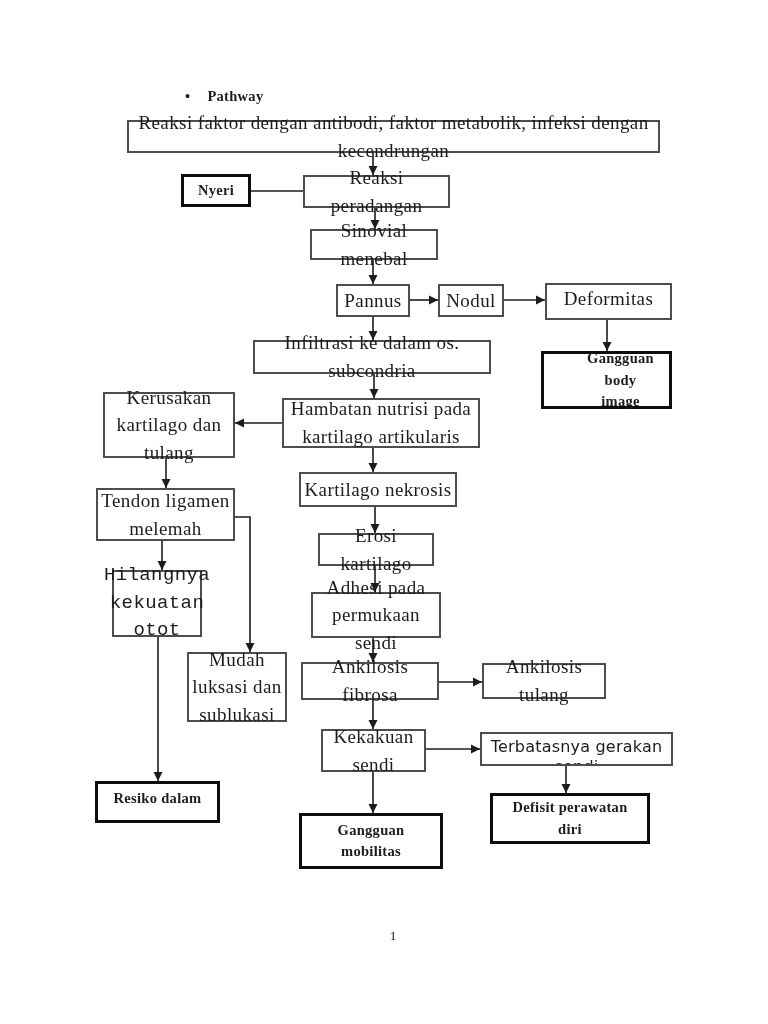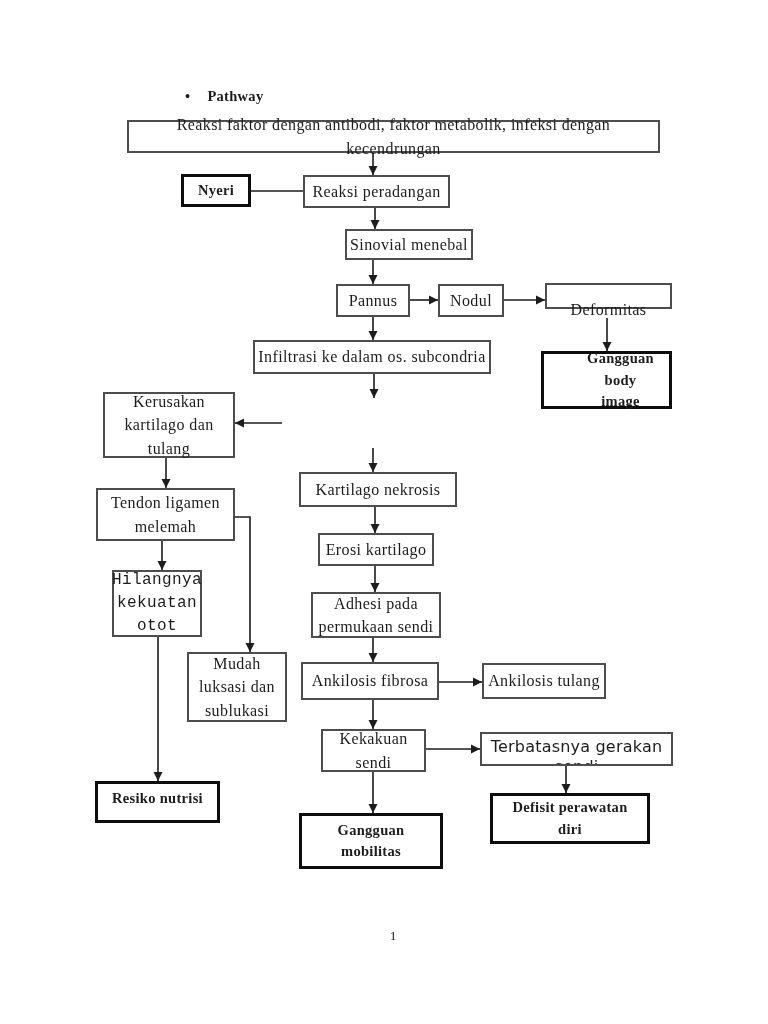--- a/index.html
+++ b/index.html
@@ -1,32 +1,32 @@
 <!DOCTYPE html>
 <html><head>
 <meta charset="utf-8">
 <style>
   html,body{margin:0;padding:0;background:#ffffff;}
   #page{position:relative;width:768px;height:1024px;background:#ffffff;overflow:hidden;
         font-family:"Liberation Serif", serif;color:#1c1c1c;}
   #edges{position:absolute;left:0;top:0;width:768px;height:1024px;pointer-events:none;}
   .node{position:absolute;box-sizing:border-box;display:flex;align-items:center;justify-content:center;
         text-align:center;white-space:pre-line;background:#ffffff;
-        border:2px solid #4d4d4d;font-size:16px;line-height:1.45;letter-spacing:0.4px;}
+        border:2px solid #4d4d4d;font-size:19px;line-height:1.45;letter-spacing:0.4px;}
   .thick{border:3px solid #0d0d0d;font-weight:bold;font-size:14.5px;letter-spacing:0.3px;}
   .sans{font-family:"DejaVu Sans", sans-serif;font-size:16px;letter-spacing:0.2px;
         overflow:hidden;align-items:flex-start;padding-top:3px;line-height:20px;}
 
   #n-reaksi-faktor{left:127px;top:120px;width:533px;height:33px;}
   #n-nyeri{left:137px;top:174px;width:70px;height:33px;margin-left:44px;}
   #n-reaksi-peradangan{left:303px;top:175px;width:147px;height:33px;}
-  #n-sinovial{left:310px;top:229px;width:128px;height:31px;margin-left:35px;}
+  #n-sinovial{left:310px;top:229px;width:128px;height:31px;}
   #n-pannus{left:336px;top:284px;width:74px;height:33px;}
   #n-nodul{left:438px;top:284px;width:66px;height:33px;}
-  #n-deformitas{left:545px;top:283px;width:127px;height:26px;align-items:flex-start;padding-top:13px;}
+  #n-deformitas{left:545px;top:283px;width:127px;height:37px;align-items:flex-start;padding-top:0;}
   #n-infiltrasi{left:253px;top:340px;width:238px;height:34px;}
   #n-gangguan-body{left:541px;top:351px;width:131px;height:58px;padding-left:28px;}
   #n-hambatan{left:282px;top:398px;width:198px;height:50px;}
   #n-kerusakan{left:103px;top:392px;width:132px;height:66px;}
   #n-tendon{left:96px;top:488px;width:139px;height:53px;}
   #n-kartilago-nekrosis{left:299px;top:472px;width:158px;height:35px;}
   #n-erosi{left:318px;top:533px;width:116px;height:33px;}
   #n-hilangnya{left:112px;top:570px;width:90px;height:67px;font-family:Liberation Mono, monospace;}
   #n-adhesi{left:311px;top:592px;width:130px;height:46px;}
   #n-mudah{left:187px;top:652px;width:100px;height:70px;}
@@ -104,20 +104,22 @@
   <div class="node" id="n-reaksi-faktor">Reaksi faktor dengan antibodi, faktor metabolik, infeksi dengan kecendrungan</div>
   <div class="node thick" id="n-nyeri">Nyeri</div>
   <div class="node" id="n-reaksi-peradangan">Reaksi peradangan</div>
   <div class="node" id="n-sinovial">Sinovial menebal</div>
   <div class="node" id="n-pannus">Pannus</div>
   <div class="node" id="n-nodul">Nodul</div>
   <div class="node" id="n-deformitas">Deformitas</div>
   <div class="node" id="n-infiltrasi">Infiltrasi ke dalam os. subcondria</div>
   <div class="node thick" id="n-gangguan-body">Gangguan body
 image</div>
+  <div class="node" id="n-hambatan">Hambatan nutrisi pada
+kartilago artikularis</div>
   <div class="node" id="n-tendon">Tendon ligamen
 melemah</div>
   <div class="node" id="n-kerusakan">Kerusakan
 kartilago dan
 tulang</div>
   <div class="node" id="n-kartilago-nekrosis">Kartilago nekrosis</div>
   <div class="node" id="n-erosi">Erosi kartilago</div>
   <div class="node" id="n-hilangnya">Hilangnya
 kekuatan
 otot</div>
@@ -125,20 +127,20 @@
 permukaan sendi</div>
   <div class="node" id="n-mudah">Mudah
 luksasi dan
 sublukasi</div>
   <div class="node" id="n-ankilosis-fibrosa">Ankilosis fibrosa</div>
   <div class="node" id="n-ankilosis-tulang">Ankilosis tulang</div>
   <div class="node" id="n-kekakuan">Kekakuan
 sendi</div>
   <div class="node sans" id="n-terbatasnya">Terbatasnya gerakan
 sendi</div>
-  <div class="node thick" id="n-resiko">Resiko nutrisi</div>
+  <div class="node thick" id="n-resiko">Resiko dalam</div>
   <div class="node thick" id="n-gangguan-mobilitas">Gangguan
 mobilitas</div>
   <div class="node thick" id="n-defisit">Defisit perawatan
 diri</div>
 
   <div id="page-number">1</div>
 </div>
 
 </body></html>

